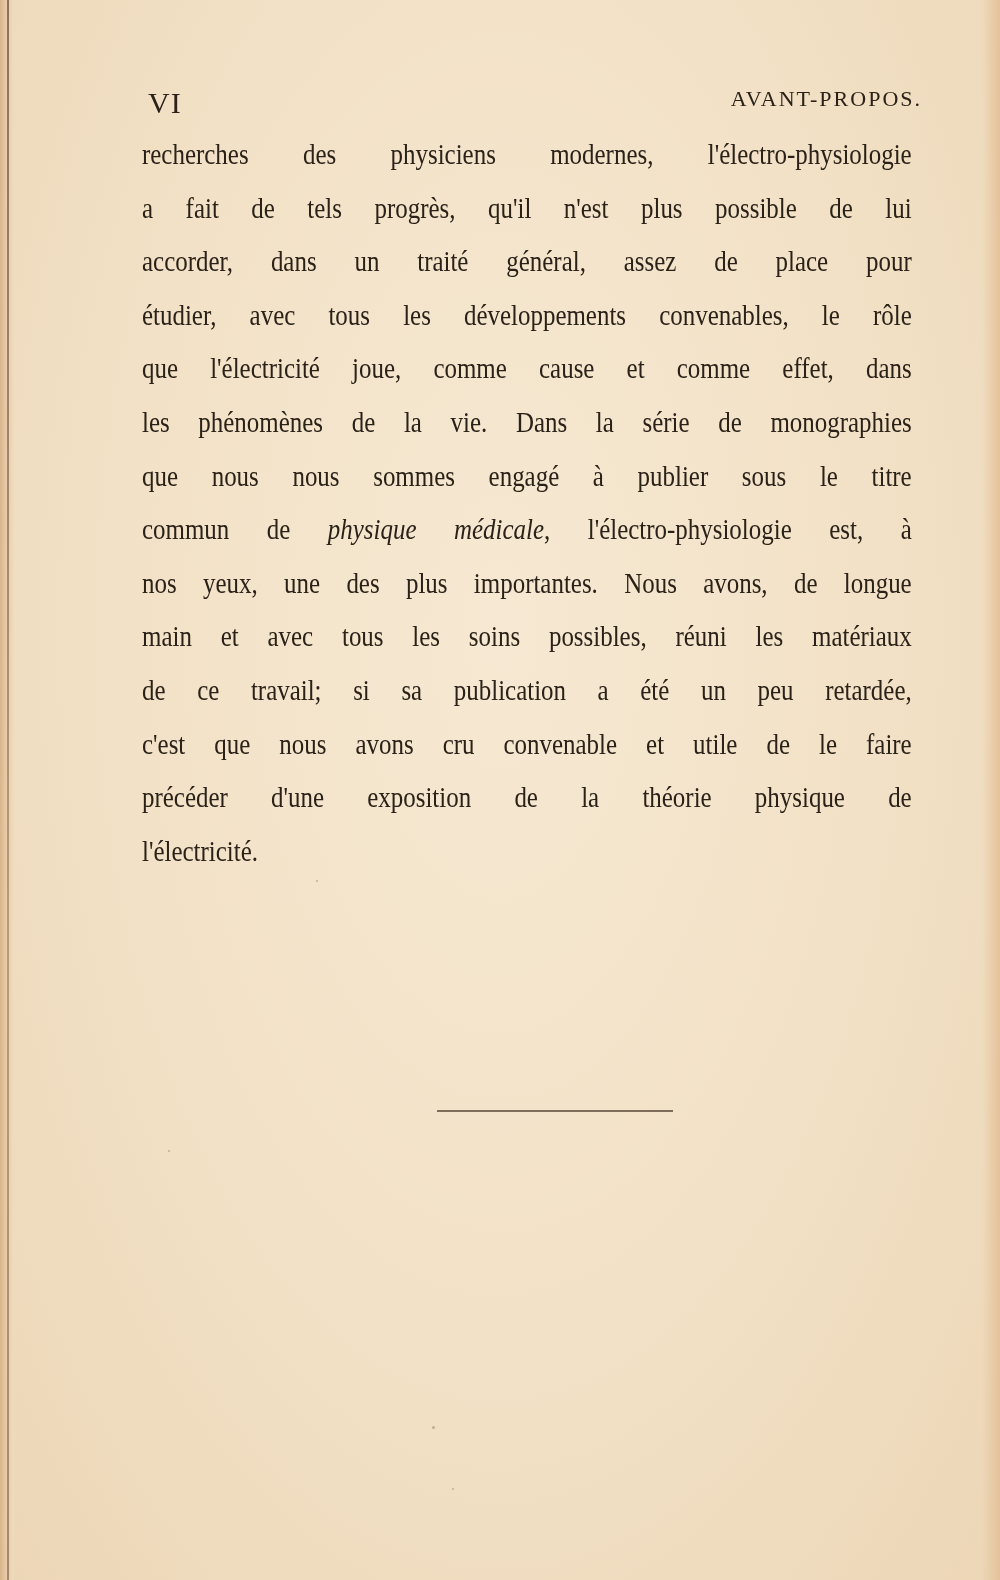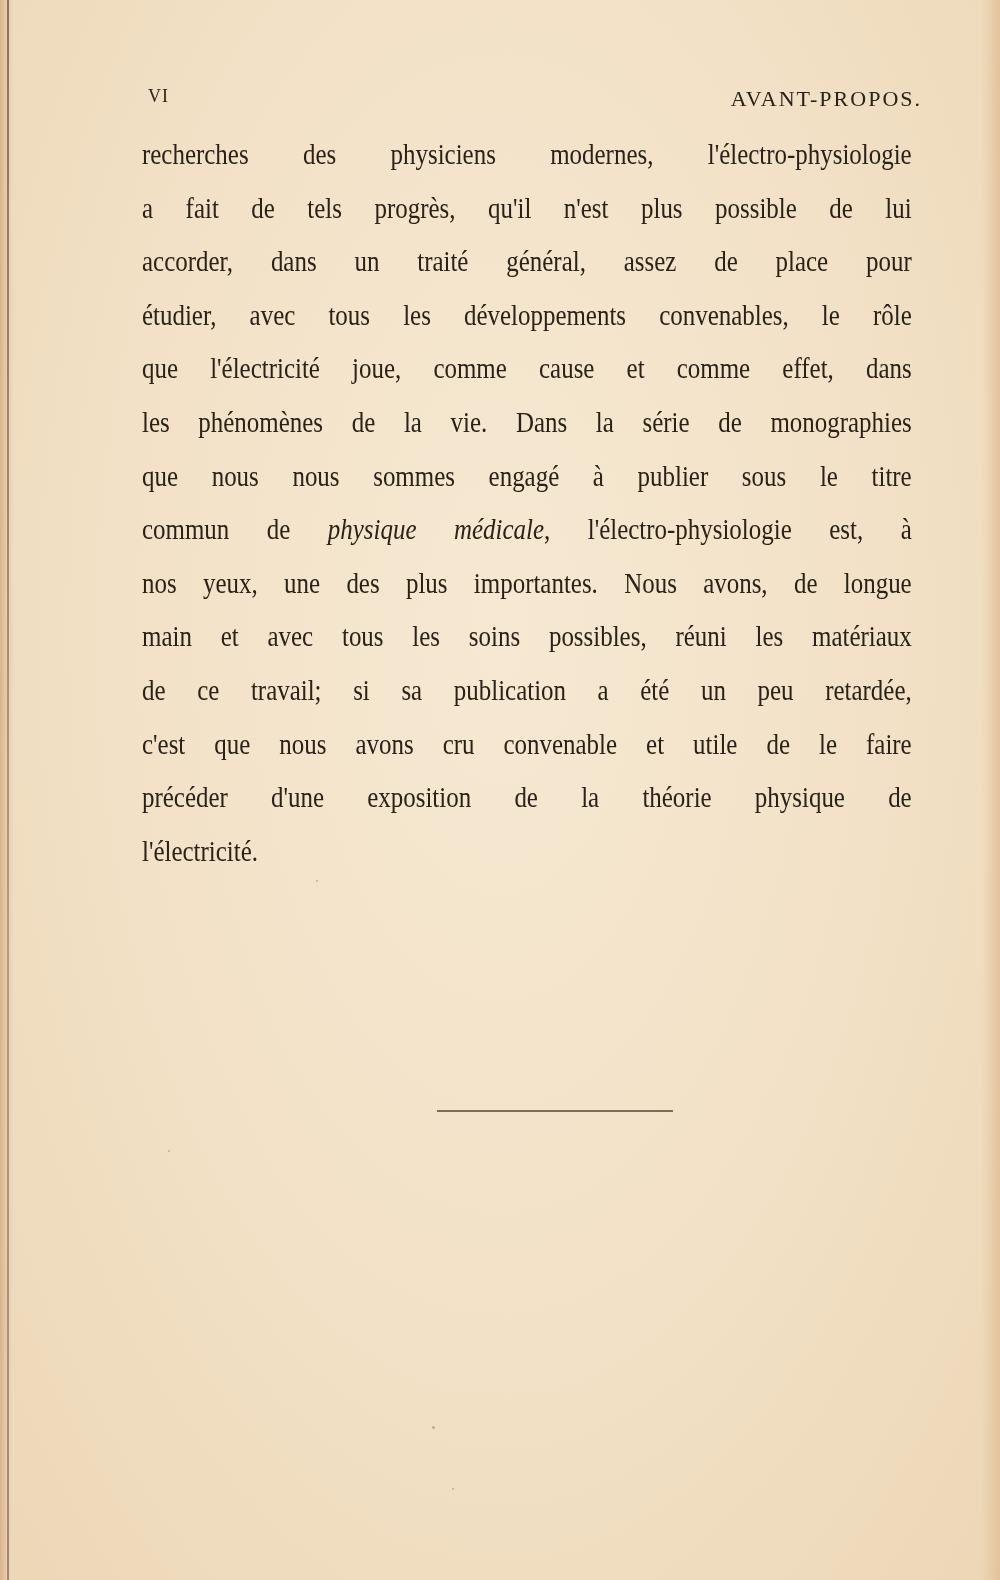--- a/index.html
+++ b/index.html
@@ -50,21 +50,21 @@
       position: absolute;
       top: 86px;
       left: 148px;
       width: 774px;
       height: 30px;
     }
     .folio {
       position: absolute;
       left: 0;
       top: 0;
-      font-size: 18px;
+      font-size: 30px;
       letter-spacing: 1px;
     }
     .running-title {
       position: absolute;
       left: 0;
       right: 0;
       top: 0;
       text-align: right;
       font-size: 22px;
       letter-spacing: 2px;

